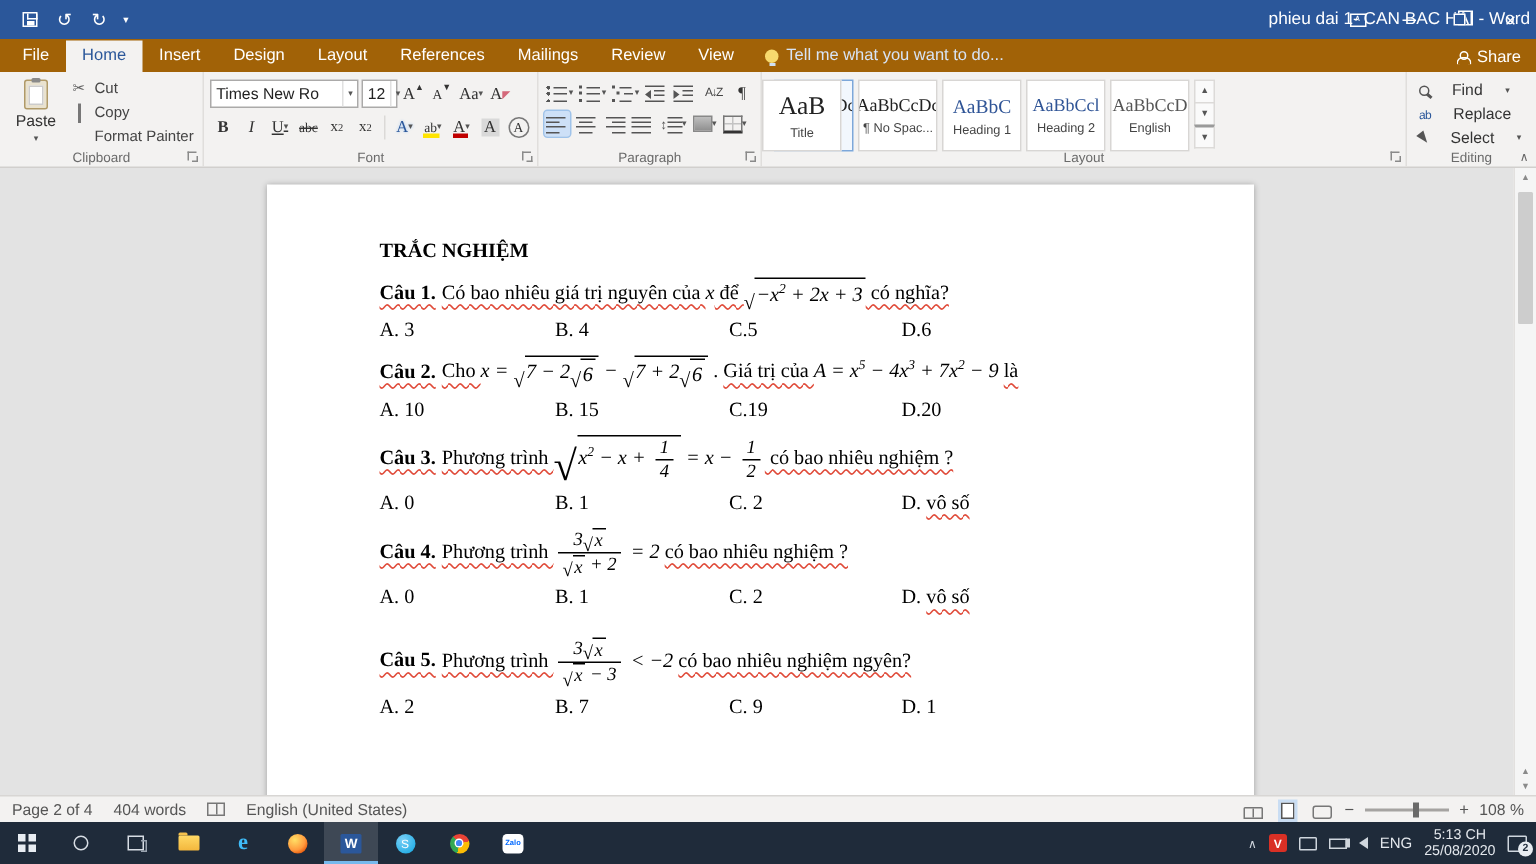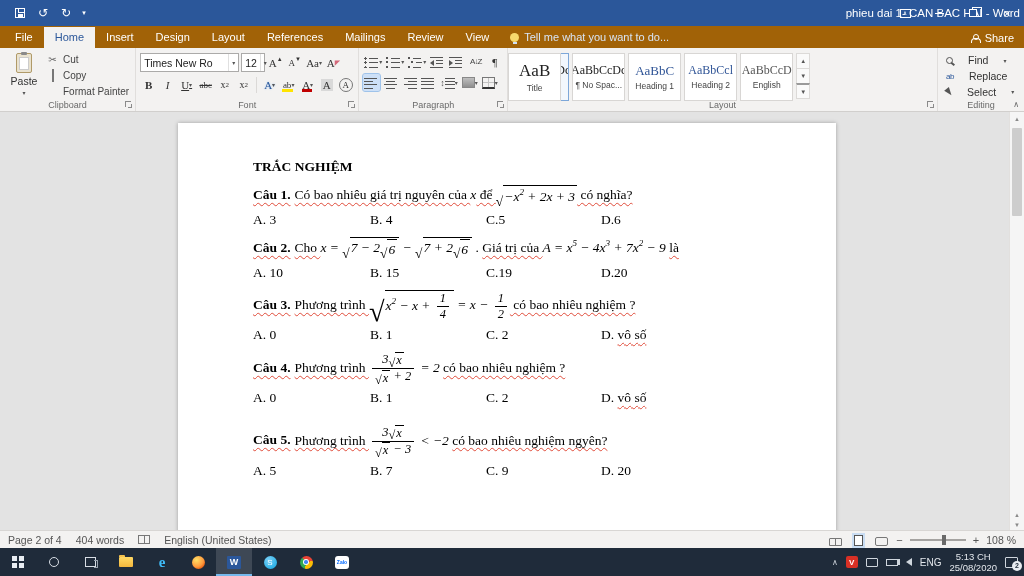--- a/index.html
+++ b/index.html
@@ -492,24 +492,24 @@
                 <span class="num"><span class="mv">3</span><span class="sqrt">
                     <span class="rdx">√</span>
                     <span class="rad"><span class="mv">x</span></span>
                   </span></span>
                 <span class="den"><span class="sqrt">
                     <span class="rdx">√</span>
                     <span class="rad"><span class="mv">x</span></span>
                   </span><span class="mv"> − 3</span></span>
               </span><span class="mv"> &lt; −2 </span><span class="sq">có bao nhiêu nghiệm ngyên?</span></div>
             <div class="answers">
-              <span><span>A. 5</span></span>
+              <span><span>A. 2</span></span>
               <span><span>B. 7</span></span>
               <span><span>C. 9</span></span>
-              <span><span>D. 20</span></span>
+              <span><span>D. 1</span></span>
             </div>
           </div>
       </div>
     </div>
     <div class="vscroll">
       <div class="varrow">▲</div>
       <div class="vthumb"></div>
       <div class="pagenav">
         <span>▲</span>
         <span>▼</span>

